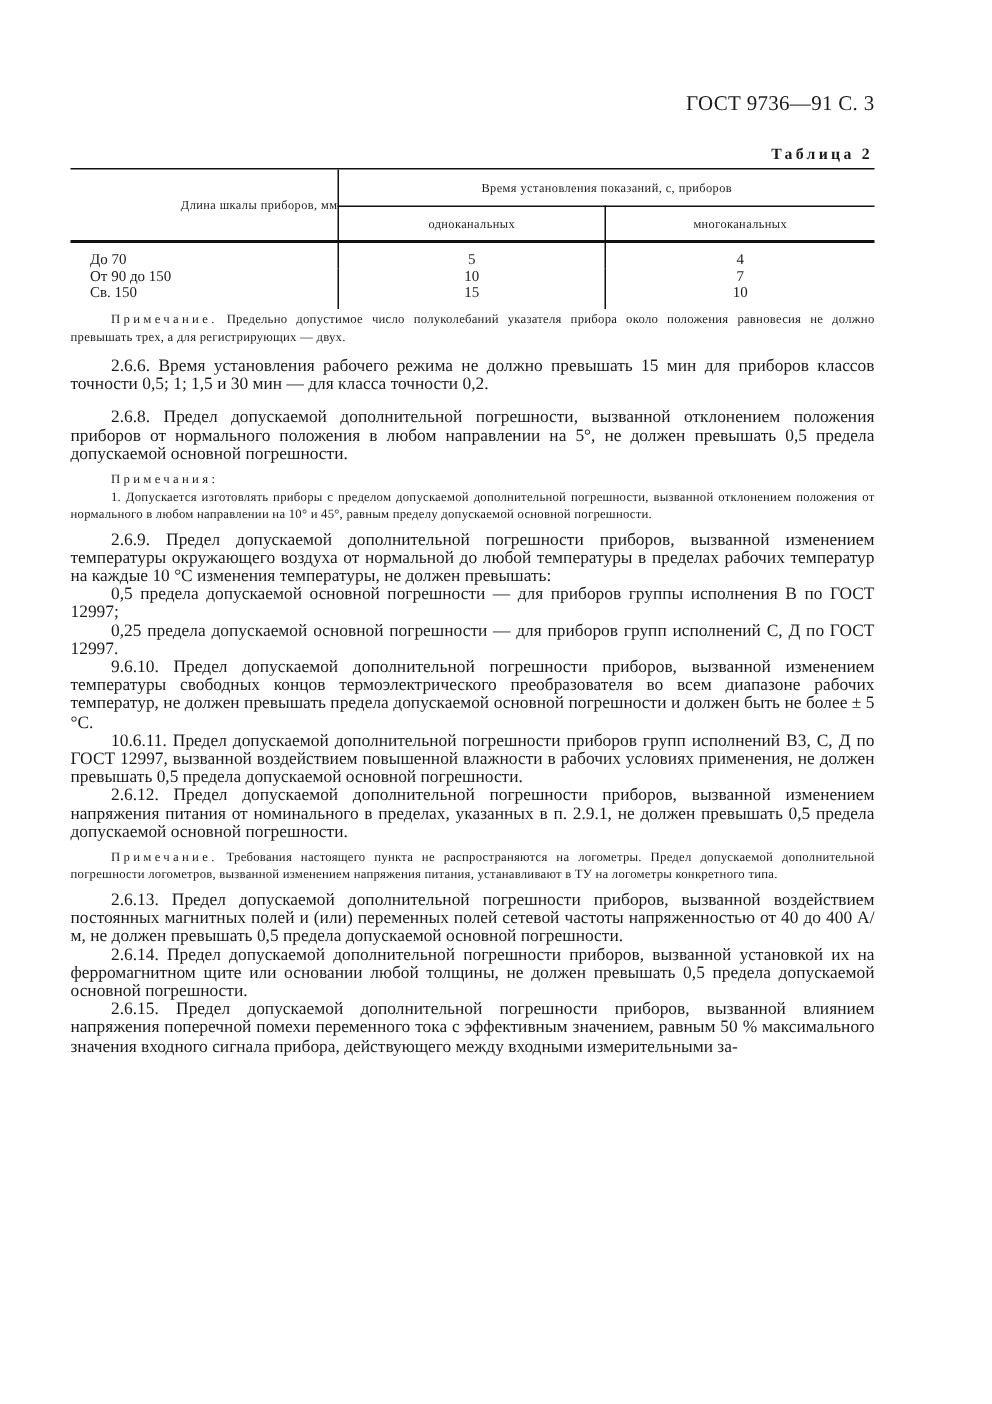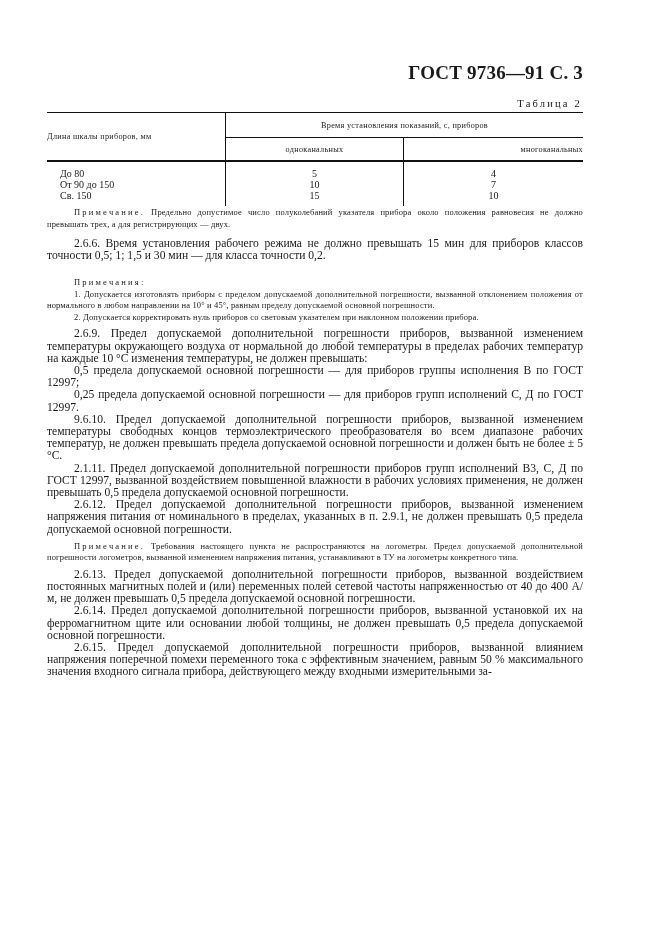--- a/index.html
+++ b/index.html
@@ -1,24 +1,24 @@
 <!DOCTYPE html>
 <html><head>
 <meta charset="utf-8">
 <style>
   html, body { margin:0; padding:0; background:#ffffff; }
   body { width:661px; height:936px; position:relative; overflow:hidden;
          font-family:"Liberation Serif","DejaVu Serif",serif; color:#1a1a1a; }
-  .header { position:absolute; right:78px; top:62px; font-size:19px; font-weight:bold; letter-spacing:0.2px; }
-  .table-caption { position:absolute; right:79px; top:98px; font-size:10.5px; letter-spacing:2.2px; }
+  .header { position:absolute; right:78px; top:62px; font-size:14px; font-weight:normal; letter-spacing:0.2px; }
+  .table-caption { position:absolute; right:79px; top:98px; font-size:10.5px; letter-spacing:2.2px;font-weight:bold; }
   table.t2 { position:absolute; left:47px; top:112px; width:536px; border-collapse:collapse; font-size:10px; }
   table.t2 th { font-weight:normal; font-size:8.2px; letter-spacing:0.3px; text-align:center; padding:0; }
   table.t2 .top { border-top:1.2px solid #111; }
   table.t2 .hdr-span { height:24px; border-left:1px solid #111; border-bottom:1px solid #111; }
-  table.t2 .hdr-left { width:178px; border-bottom:2.5px solid #111; padding-left:0; text-align:left; }
+  table.t2 .hdr-left { width:178px; border-bottom:2.5px solid #111; padding-left:0; text-align:right; }
   table.t2 .hdr-sub { height:22px; border-bottom:2.5px solid #111; }
   table.t2 .vl { border-left:1px solid #111; }
   table.t2 td { padding:0; font-size:10px; line-height:11px; }
   table.t2 td.c1 { padding-left:13px; text-align:left; }
   table.t2 td.cn { text-align:center; }
   table.t2 tr.first td { padding-top:6px; }
   table.t2 tr.last td { padding-bottom:5px; }
   .page-body { position:absolute; left:47px; top:207px; width:536px;font-family:Liberation Serif, serif; }
   .note { font-size:8.5px; line-height:11.5px; text-align:justify; letter-spacing:0.15px; margin:0; }
   .spaced { letter-spacing:2.2px; }
@@ -34,24 +34,24 @@
 <div class="table-caption">Таблица 2</div>
 
 <table class="t2">
   <tbody>
       <tr>
     <th rowspan="2" class="top hdr-left">Длина шкалы приборов, мм</th>
     <th colspan="2" class="top hdr-span">Время установления показаний, с, приборов</th>
   </tr>
   <tr>
     <th class="hdr-sub vl">одноканальных</th>
-    <th class="hdr-sub vl" style="width:179px;text-align:right;">многоканальных</th>
+    <th class="hdr-sub vl" style="width:179px;">многоканальных</th>
   </tr>
   <tr class="first">
-    <td class="c1">До 80</td>
+    <td class="c1">До 70</td>
     <td class="cn vl">5</td>
     <td class="cn vl">4</td>
   </tr>
   <tr>
     <td class="c1">От 90 до 150</td>
     <td class="cn vl">10</td>
     <td class="cn vl">7</td>
   </tr>
   <tr class="last">
     <td class="c1">Св. 150</td>
@@ -60,30 +60,30 @@
   </tr>
 </tbody>
   </table>
 
 <div class="page-body">
   <p class="note"><span style="display:inline-block;width:27px;"></span><span class="spaced">Примечание.</span><span> Предельно допустимое число полуколебаний указателя прибора около положения равновесия не должно превышать трех, а для регистрирующих — двух.</span></p>
   <div class="gap-s"></div>
   <p class="para">2.6.6.  Время установления рабочего режима не должно превышать 15 мин для приборов классов точности 0,5; 1; 1,5 и 30 мин — для класса точности 0,2.</p>
   <div class="gap-xs"></div>
   <div class="gap-xs"></div>
+  <p class="para">2.6.8.  Предел допускаемой дополнительной погрешности, вызванной отклонением положения приборов от нормального положения в любом направлении на 5°, не должен превышать 0,5 предела допускаемой основной погрешности.</p>
   <div class="gap-xs"></div>
   <p class="note"><span style="display:inline-block;width:27px;"></span><span class="spaced">Примечания:</span></p>
   <p class="note" style="text-indent:27px;">1.  Допускается изготовлять приборы с пределом допускаемой дополнительной погрешности, вызванной отклонением положения от нормального в любом направлении на 10° и 45°, равным пределу допускаемой основной погрешности.</p>
-  <p class="note" style="text-indent:27px;">2.  Допускается корректировать нуль приборов со световым указателем при наклонном положении прибора.</p>
   <div class="gap-xs"></div>
   <p class="para">2.6.9.  Предел допускаемой дополнительной погрешности приборов, вызванной изменением температуры окружающего воздуха от нормальной до любой температуры в пределах рабочих температур на каждые 10 °С изменения температуры, не должен превышать:</p>
   <p class="para">0,5 предела допускаемой основной погрешности — для приборов группы исполнения В по ГОСТ 12997;</p>
   <p class="para">0,25 предела допускаемой основной погрешности — для приборов групп исполнений С, Д по ГОСТ 12997.</p>
   <p class="para">9.6.10.  Предел допускаемой дополнительной погрешности приборов, вызванной изменением температуры свободных концов термоэлектрического преобразователя во всем диапазоне рабочих температур, не должен превышать предела допускаемой основной погрешности и должен быть не более ± 5 °С.</p>
-  <p class="para">2.1.11.  Предел допускаемой дополнительной погрешности приборов групп исполнений В3, С, Д по ГОСТ 12997, вызванной воздействием повышенной влажности в рабочих условиях применения, не должен превышать 0,5 предела допускаемой основной погрешности.</p>
+  <p class="para">10.6.11.  Предел допускаемой дополнительной погрешности приборов групп исполнений В3, С, Д по ГОСТ 12997, вызванной воздействием повышенной влажности в рабочих условиях применения, не должен превышать 0,5 предела допускаемой основной погрешности.</p>
   <p class="para">2.6.12.  Предел допускаемой дополнительной погрешности приборов, вызванной изменением напряжения питания от номинального в пределах, указанных в п. 2.9.1, не должен превышать 0,5 предела допускаемой основной погрешности.</p>
   <div class="gap-xs"></div>
   <p class="note"><span style="display:inline-block;width:27px;"></span><span class="spaced">Примечание.</span><span> Требования настоящего пункта не распространяются на логометры. Предел допускаемой дополнительной погрешности логометров, вызванной изменением напряжения питания, устанавливают в ТУ на логометры конкретного типа.</span></p>
   <div class="gap-xs"></div>
   <p class="para">2.6.13.  Предел допускаемой дополнительной погрешности приборов, вызванной воздействием постоянных магнитных полей и (или) переменных полей сетевой частоты напряженностью от 40 до 400 А/м, не должен превышать 0,5 предела допускаемой основной погрешности.</p>
   <p class="para">2.6.14.  Предел допускаемой дополнительной погрешности приборов, вызванной установкой их на ферромагнитном щите или основании любой толщины, не должен превышать 0,5 предела допускаемой основной погрешности.</p>
   <p class="para">2.6.15.  Предел допускаемой дополнительной погрешности приборов, вызванной влиянием напряжения поперечной помехи переменного тока с эффективным значением, равным 50 % максимального значения входного сигнала прибора, действующего между входными измерительными за-</p>
 </div>
 
 </body></html>

